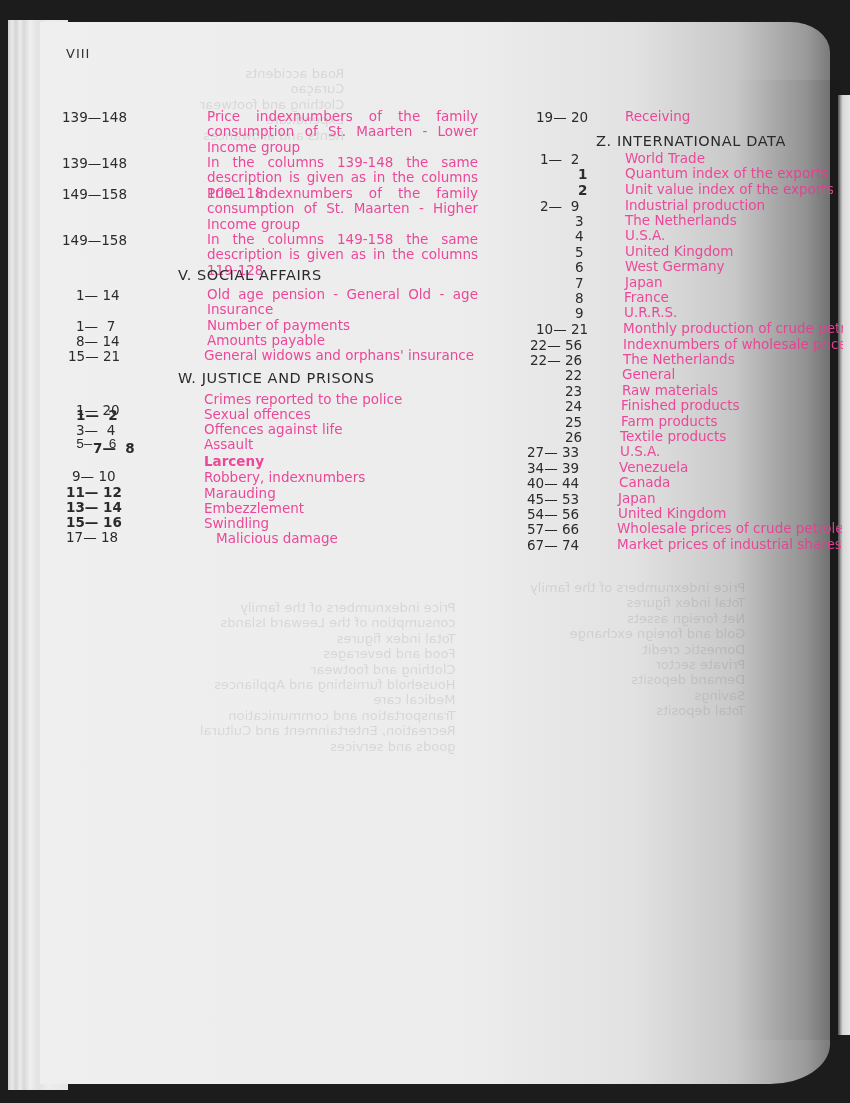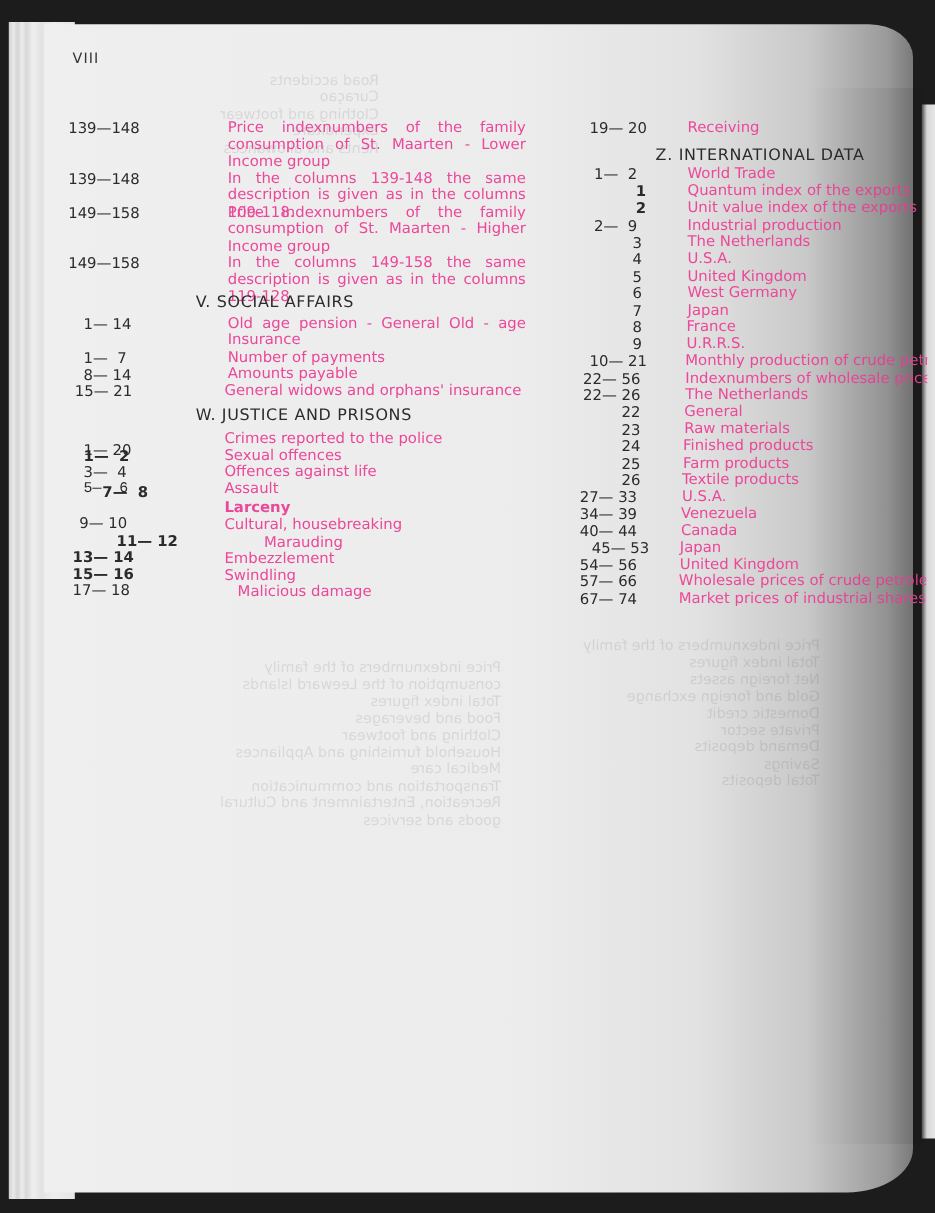--- a/index.html
+++ b/index.html
@@ -97,23 +97,23 @@
   <div class="desc" style="left:204px;top:392px;width:290px;">Crimes reported to the police</div>
   <div class="num bold" style="left:76px;top:407px;">1—  2</div>
   <div class="desc" style="left:204px;top:407px;width:290px;">Sexual offences</div>
   <div class="num" style="left:76px;top:422px;">3—  4</div>
   <div class="desc" style="left:204px;top:422px;width:290px;">Offences against life</div>
   <div class="num" style="left:76px;top:437px;font-family:Liberation Mono, monospace;">5—  6</div>
   <div class="desc" style="left:204px;top:437px;width:290px;">Assault</div>
   <div class="num bold" style="left:76px;top:440px;margin-left:17px;">7—  8</div>
   <div class="desc bold" style="left:204px;top:454px;width:290px;">Larceny</div>
   <div class="num" style="left:72px;top:468px;">9— 10</div>
-  <div class="desc" style="left:204px;top:470px;width:290px;">Cultural, housebreaking</div>
-  <div class="num bold" style="left:66px;top:484px;margin-left:40px;">11— 12</div>
-  <div class="desc" style="left:204px;top:486px;width:290px;margin-left:36px;">Marauding</div>
+  <div class="desc" style="left:204px;top:470px;width:290px;">Robbery, indexnumbers</div>
+  <div class="num bold" style="left:66px;top:484px;">11— 12</div>
+  <div class="desc" style="left:204px;top:486px;width:290px;">Marauding</div>
   <div class="num bold" style="left:66px;top:499px;">13— 14</div>
   <div class="desc" style="left:204px;top:501px;width:290px;">Embezzlement</div>
   <div class="num bold" style="left:66px;top:514px;text-align:center;">15— 16</div>
   <div class="desc" style="left:204px;top:516px;width:290px;">Swindling</div>
   <div class="num" style="left:66px;top:529px;">17— 18</div>
   <div class="desc" style="left:204px;top:531px;width:290px;margin-left:12px;">Malicious damage</div>
 </div>
 
 <div>
   <div class="num" style="left:536px;top:109px;">19— 20</div>
@@ -158,21 +158,21 @@
   <div class="num" style="left:565px;top:414px;">25</div>
   <div class="desc" style="left:621px;top:414px;width:215px;">Farm products</div>
   <div class="num" style="left:565px;top:429px;">26</div>
   <div class="desc" style="left:620px;top:429px;width:215px;">Textile products</div>
   <div class="num" style="left:527px;top:444px;">27— 33</div>
   <div class="desc" style="left:620px;top:444px;width:215px;">U.S.A.</div>
   <div class="num" style="left:527px;top:460px;">34— 39</div>
   <div class="desc" style="left:619px;top:460px;width:215px;">Venezuela</div>
   <div class="num" style="left:527px;top:475px;">40— 44</div>
   <div class="desc" style="left:619px;top:475px;width:215px;">Canada</div>
-  <div class="num" style="left:538px;top:491px;">45— 53</div>
+  <div class="num" style="left:527px;top:491px;">45— 53</div>
   <div class="desc" style="left:618px;top:491px;width:215px;">Japan</div>
   <div class="num" style="left:527px;top:506px;">54— 56</div>
   <div class="desc" style="left:618px;top:506px;width:215px;">United Kingdom</div>
   <div class="num" style="left:527px;top:521px;">57— 66</div>
   <div class="desc" style="left:617px;top:521px;width:225px;white-space:nowrap;overflow:hidden;">Wholesale prices of crude petrole</div>
   <div class="num" style="left:527px;top:537px;">67— 74</div>
   <div class="desc" style="left:617px;top:537px;width:225px;white-space:nowrap;overflow:hidden;">Market prices of industrial shares</div>
 </div>
 
 <div class="fade-right"></div>

